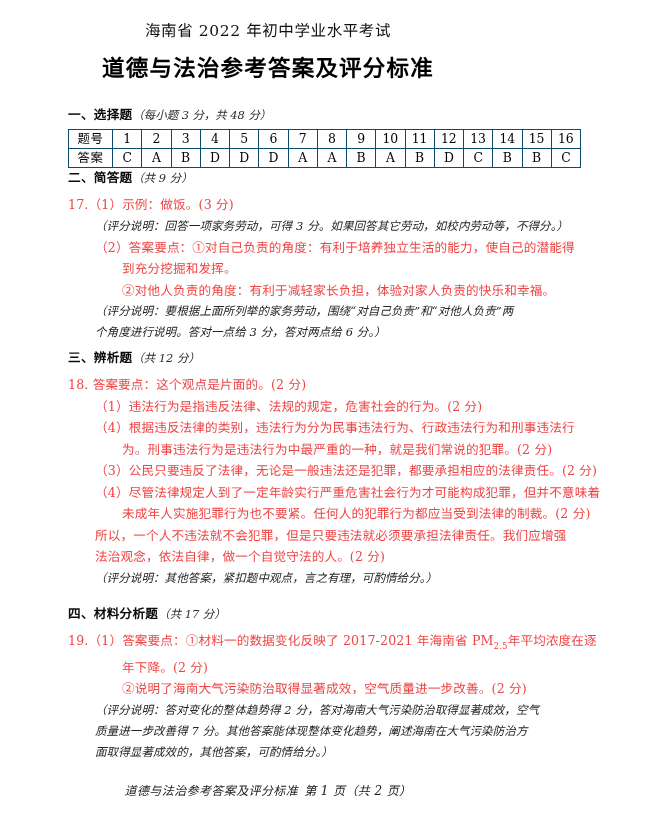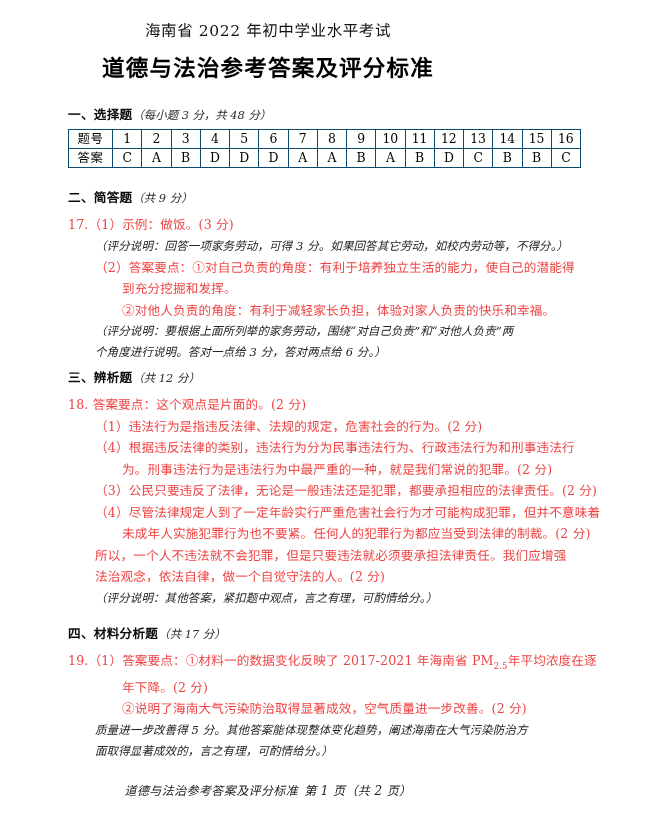--- a/index.html
+++ b/index.html
@@ -196,21 +196,21 @@
             <td class="cell">D</td>
             <td class="cell">C</td>
             <td class="cell">B</td>
             <td class="cell">B</td>
             <td class="cell">C</td>
           </tr>
         </tbody>
       </table>
     </div>
 
-    <div class="sec-head" style="margin-top:20px;">
+    <div class="sec-head" style="margin-top:0;">
       <span>二、简答题</span><span class="note">（共 9 分）</span>
     </div>
 
     <div class="blk">
       <p class="line i0">17.（1）示例：做饭。(3 分)</p>
       <p class="line note-line i1">（评分说明：回答一项家务劳动，可得 3 分。如果回答其它劳动，如校内劳动等，不得分。）</p>
       <p class="line i1">（2）答案要点：①对自己负责的角度：有利于培养独立生活的能力，使自己的潜能得</p>
       <p class="line i2">到充分挖掘和发挥。</p>
       <p class="line i2">②对他人负责的角度：有利于减轻家长负担，体验对家人负责的快乐和幸福。</p>
       <p class="line note-line i1">（评分说明：要根据上面所列举的家务劳动，围绕“对自己负责”和“对他人负责”两</p>
@@ -235,22 +235,23 @@
     </div>
 
     <div class="sec-head" style="margin-top:15px;">
       <span>四、材料分析题</span><span class="note">（共 17 分）</span>
     </div>
 
     <div class="blk">
       <p class="line i0"><span>19.（1）答案要点：①材料一的数据变化反映了 2017-2021 年海南省 PM</span><sub>2.5</sub><span>年平均浓度在逐</span></p>
       <p class="line i2">年下降。(2 分)</p>
       <p class="line i2">②说明了海南大气污染防治取得显著成效，空气质量进一步改善。(2 分)</p>
-      <p class="line note-line i1">质量进一步改善得 5 分。其他答案能体现整体变化趋势，阐述海南在大气污染防治方</p>
-      <p class="line note-line i1">面取得显著成效的，言之有理，可酌情给分。）</p>
+      <p class="line note-line i1">（评分说明：答对变化的整体趋势得 2 分，答对海南大气污染防治取得显著成效，空气</p>
+      <p class="line note-line i1">质量进一步改善得 7 分。其他答案能体现整体变化趋势，阐述海南在大气污染防治方</p>
+      <p class="line note-line i1">面取得显著成效的，其他答案，可酌情给分。）</p>
     </div>
 
   </div>
 
   <div class="footer">
     <span>道德与法治参考答案及评分标准</span><span class="pg">第 1 页（共 2 页）</span>
   </div>
 
 </div>
 

